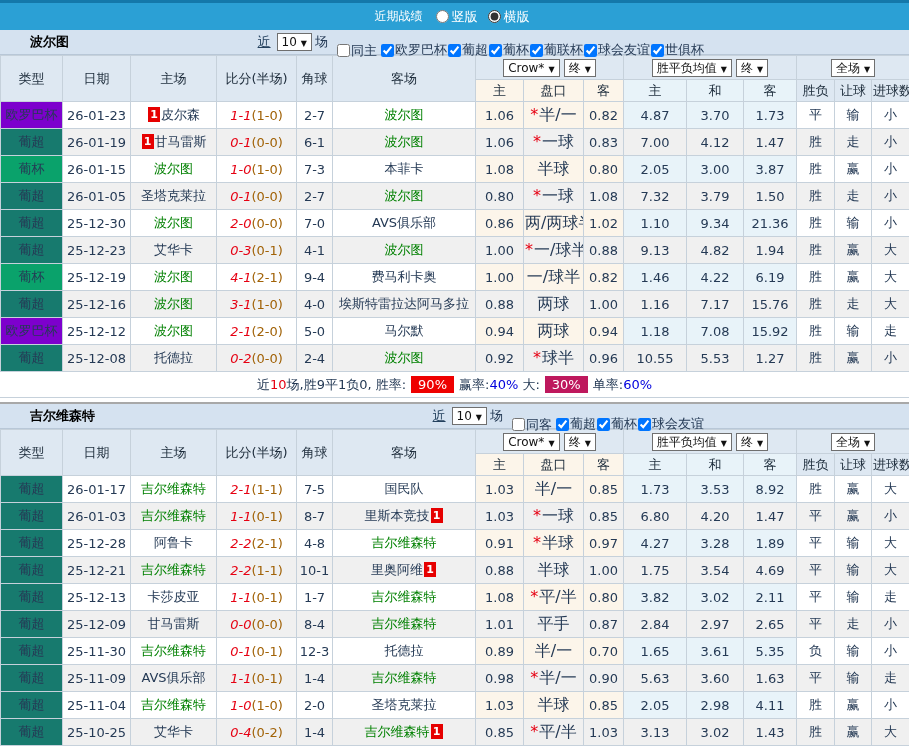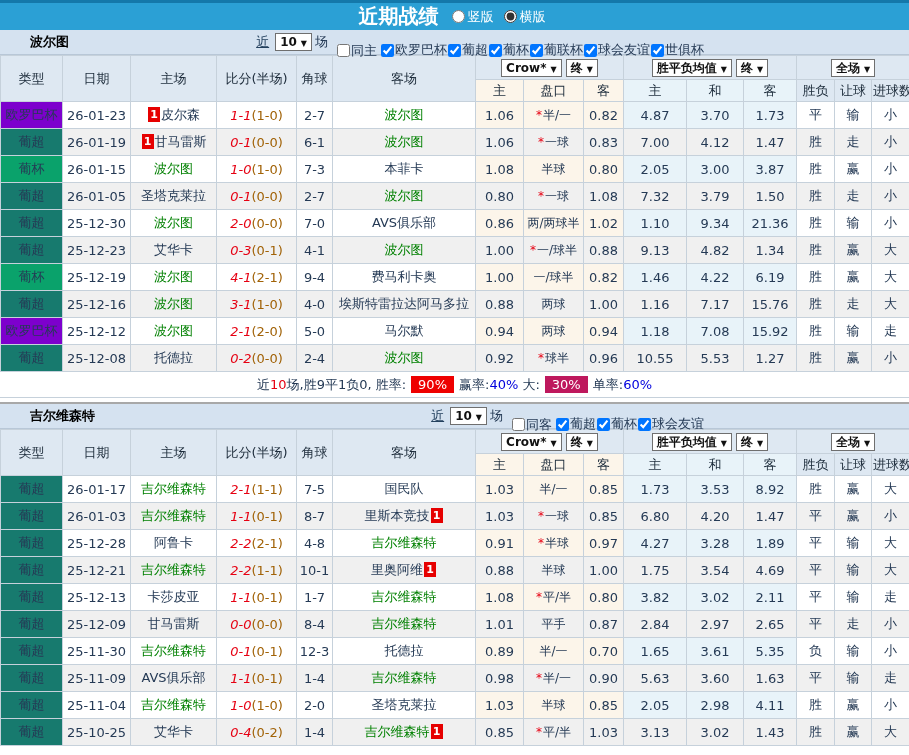--- a/index.html
+++ b/index.html
@@ -1,28 +1,28 @@
 <!DOCTYPE html>
 <html><head>
 <meta charset="utf-8">
 <style>
   *{box-sizing:border-box;}
   html,body{margin:0;padding:0;}
   body{width:909px;background:#fff;font-family:"DejaVu Sans",sans-serif;color:#253a55;overflow:hidden;}
   
   .topbar{height:30px;background:#2ba0d5;border-top:3px solid #1478aa;display:flex;align-items:center;justify-content:center;color:#fff;font-size:13px;}
-  .topbar .title{font-weight:bold;font-size:20px;margin-right:8px;}
+  .topbar .title{font-weight:normal;font-size:12px;margin-right:8px;}
   .topbar label{display:inline-flex;align-items:center;margin:0 5px;cursor:pointer;}
   .topbar input{margin:0 3px 0 0;accent-color:#333;}
   
   .secbar{height:25px;background:#d5e2f0;display:flex;align-items:center;padding:0 205px 0 30px;font-size:13px;border-bottom:1px solid #b8c7d7;}
   .secbar .team{font-weight:bold;color:#000;}
   .filters{margin-left:auto;display:flex;align-items:center;white-space:nowrap;}
   .near{color:#24415e;text-decoration:underline;cursor:pointer;margin-right:3px;}
-  .dd{display:inline-block;background:#fff;border:1px solid #6f6f6f;padding:0 4px;font-size:12px;font-weight:bold;height:18px;line-height:16px;cursor:pointer;white-space:nowrap;color:#111;}
+  .dd{display:inline-block;background:#fff;border:1px solid #6f6f6f;padding:0 4px;font-size:12px;font-weight:normal;height:18px;line-height:16px;cursor:pointer;white-space:nowrap;color:#111;}
   .dd .arr{font-style:normal;font-size:8px;margin-left:4px;}
   .filters .dd{margin:0 3px;}
   .chk{display:inline-flex;align-items:center;margin-left:1px;cursor:pointer;margin-top:17px;}
   .chk input{margin:0 1px 0 0;width:13px;height:13px;}
   .chk.same{margin-left:9px;margin-right:3px;}
   
   table.mt{border-collapse:collapse;table-layout:fixed;width:909px;font-size:13px;}
   .mt th,.mt td{border:1px solid #c6d1db;text-align:center;padding:0 1px;overflow:hidden;white-space:nowrap;}
   .mt thead th{background:#dee8f2;font-weight:normal;color:#1c2b3a;height:22px;}
   .mt thead tr.hr1 th{height:24px;}
@@ -33,21 +33,21 @@
   .mt th.plain{background:#dee8f2;}
   td.type{color:#fff;padding:0;}
   td.lt-e{background:#7d00cd !important;}
   td.lt-p{background:#177a6e !important;}
   td.lt-c{background:#0aa26b !important;}
   .green{color:#008000;}
   .ft{color:#e60012;font-style:italic;}
   .hf{color:#a16207;}
   .card{display:inline-block;background:#e60000;color:#fff;font-size:11px;font-weight:bold;line-height:15px;width:12px;text-align:center;vertical-align:1px;margin:0 1px;}
   .star{color:#e60012;font-style:normal;margin-right:1px;}
-  td.hcap{font-size:12px;}
+  td.hcap{font-size:16px;}
   .c-red{color:#e60012;}
   .c-blue{color:#0000dd;}
   .c-green{color:#008000;}
   
   .summary{height:26px;display:flex;align-items:center;justify-content:center;font-size:13px;border-bottom:1px solid #c6d1db;background:#fff;white-space:nowrap;}
   .summary .s-red{color:#e60012;}
   .summary .s-blue{color:#0000dd;}
   .pct{color:#fff;font-weight:normal;padding:1px 7px;margin:0 5px;}
   .pct-red{background:#ee0000;}
   .pct-green{background:#be185d;}
@@ -241,21 +241,21 @@
         <td>25-12-23</td>
         <td><span>艾华卡</span></td>
         <td><span class="ft">0-3</span><span class="hf">(0-1)</span></td>
         <td>4-1</td>
         <td><span class="green">波尔图</span></td>
         <td class="cream">1.00</td>
         <td class="cream hcap"><i class="star">*</i>一/球半</td>
         <td class="cream">0.88</td>
         <td class="lblue">9.13</td>
         <td class="lblue">4.82</td>
-        <td class="lblue">1.34</td>
+        <td class="lblue">1.94</td>
         <td class="c-red">胜</td>
         <td class="c-red">赢</td>
         <td class="c-red">大</td>
       </tr>
       <tr>
         <td class="type lt-c">葡杯</td>
         <td>25-12-19</td>
         <td><span class="green">波尔图</span></td>
         <td><span class="ft">4-1</span><span class="hf">(2-1)</span></td>
         <td>9-4</td>

